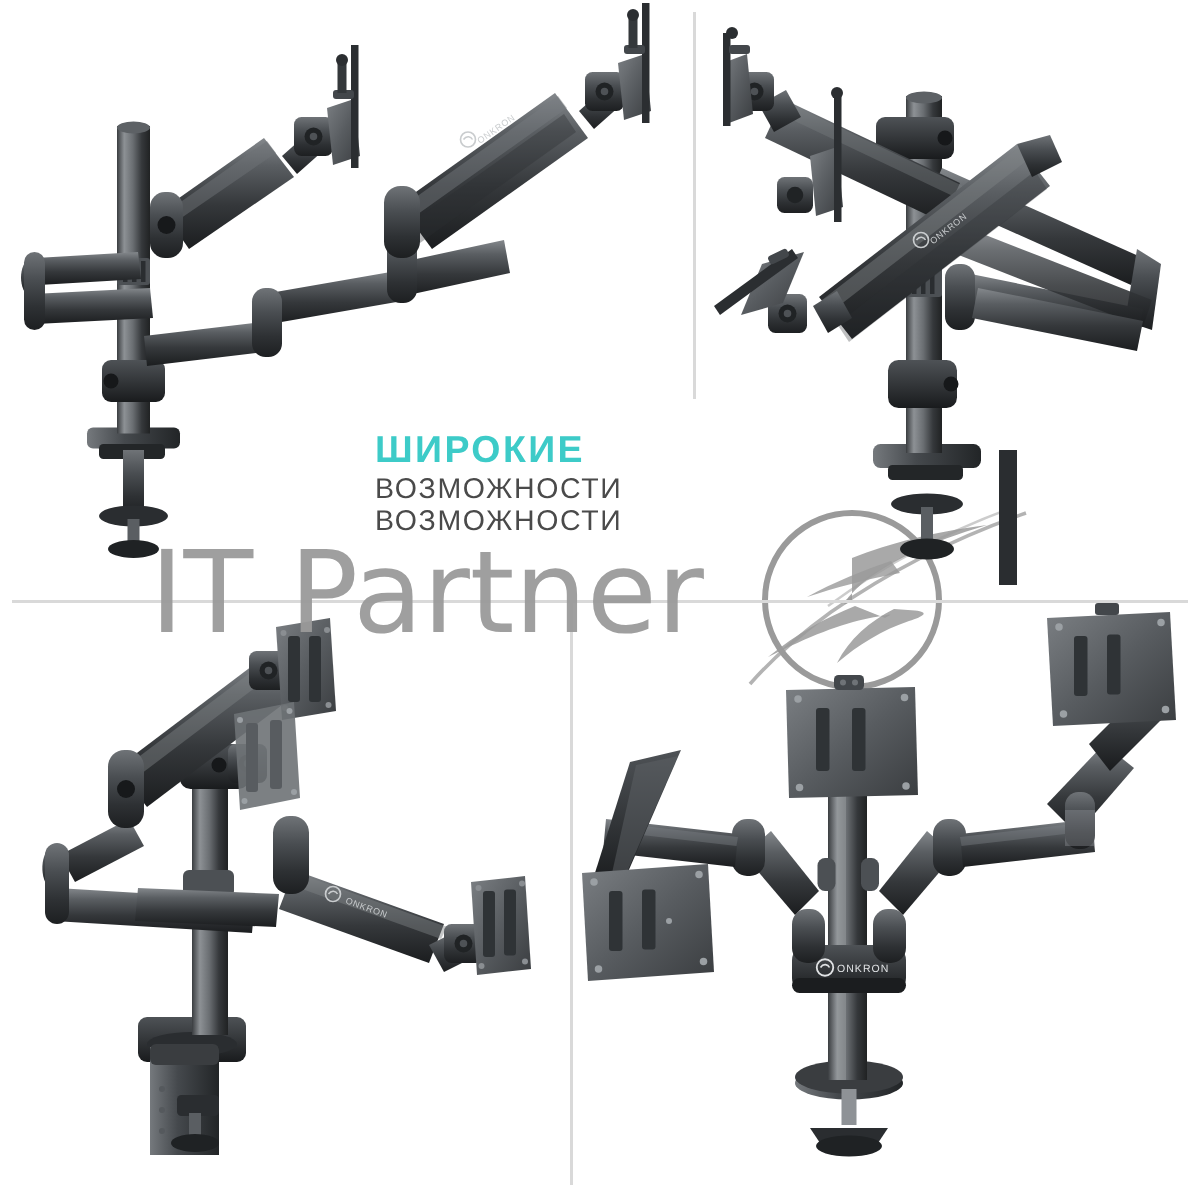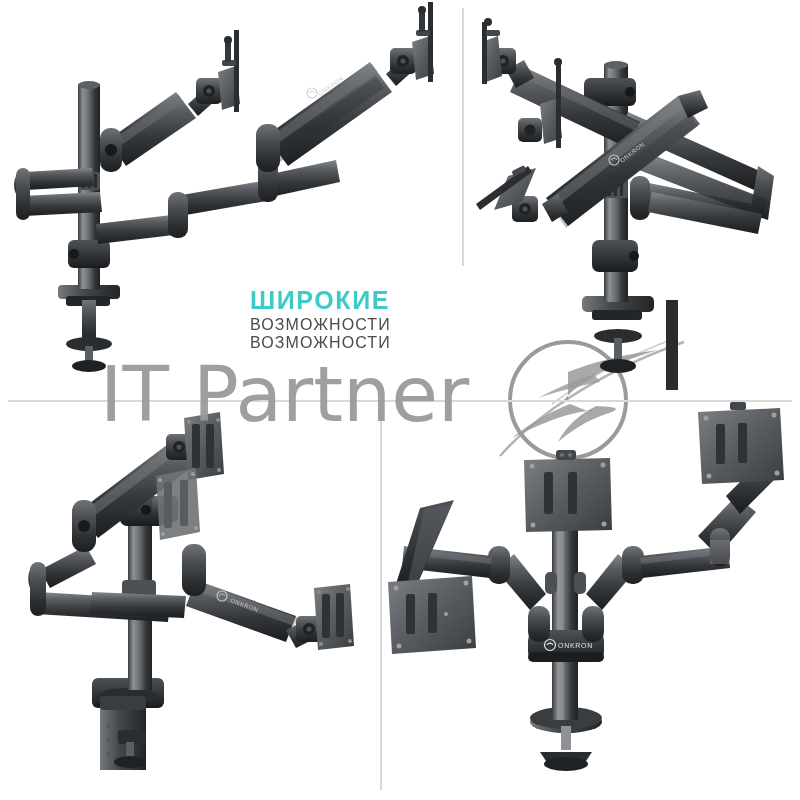--- a/index.html
+++ b/index.html
@@ -22,21 +22,21 @@
   #headline{
     position:absolute;left:250px;top:288px;width:300px;
     text-align:left;line-height:1.0;
     pointer-events:none;
   }
   #headline .l1{
     display:block;color:#3dcbc8;font-size:25px;font-weight:bold;
     letter-spacing:1.6px;margin-bottom:4px;
   }
   #headline .l2,#headline .l3{
-    display:block;color:#4a4a4a;font-size:16px;font-weight:normal;
+    display:block;color:#4a4a4a;font-size:19px;font-weight:normal;
     letter-spacing:1.1px;margin-bottom:2px;
   }
 
   
   #watermark{
     position:absolute;left:100px;top:350px;
     font-size:76px;color:#9a9a9a;font-weight:normal;
     letter-spacing:0px;white-space:nowrap;
     font-family:"DejaVu Sans", sans-serif;
     opacity:.95;

